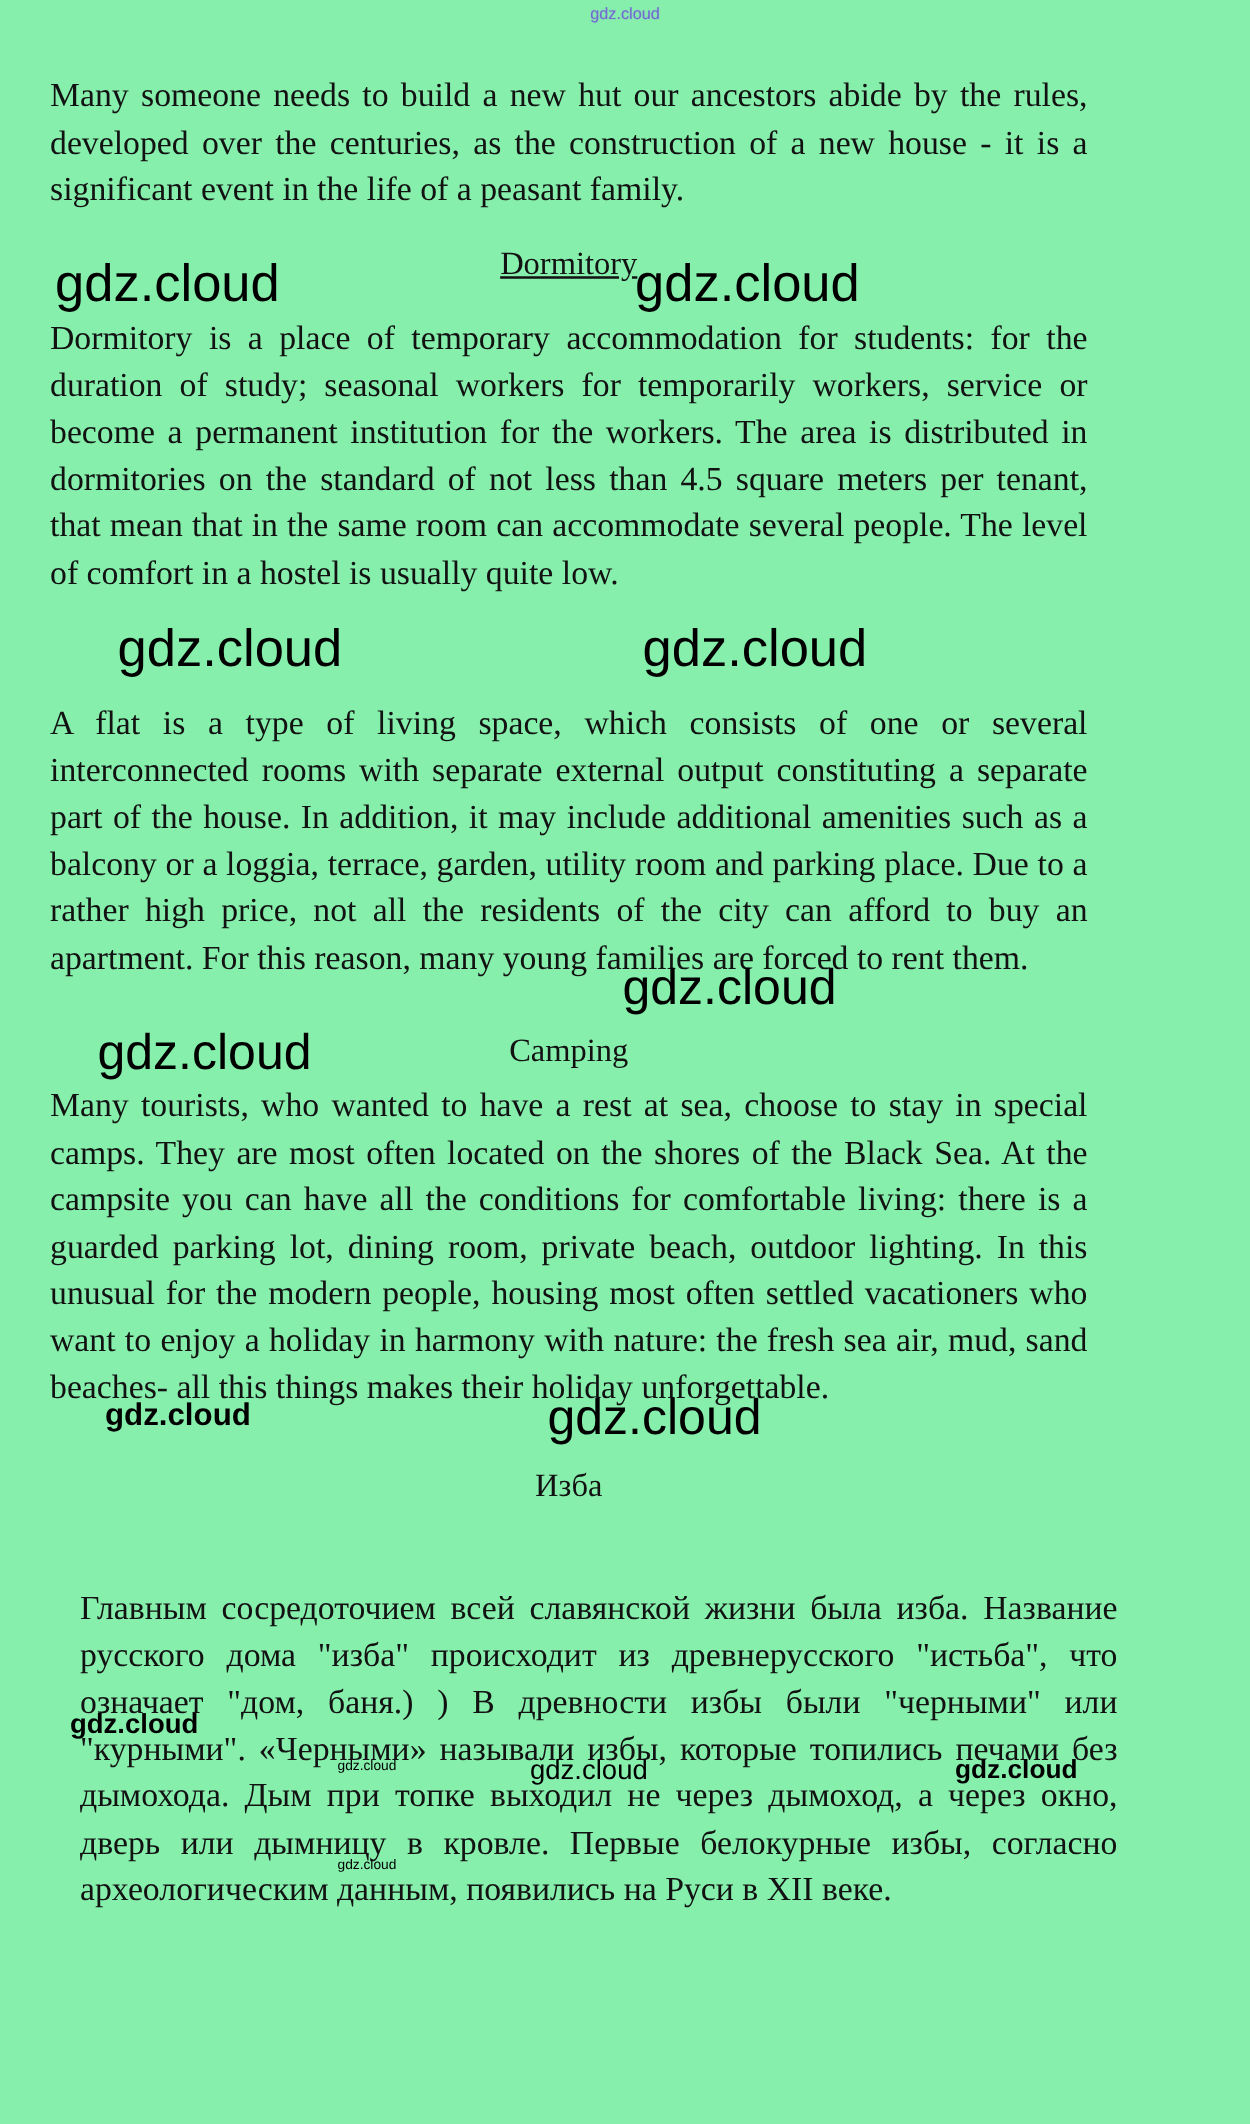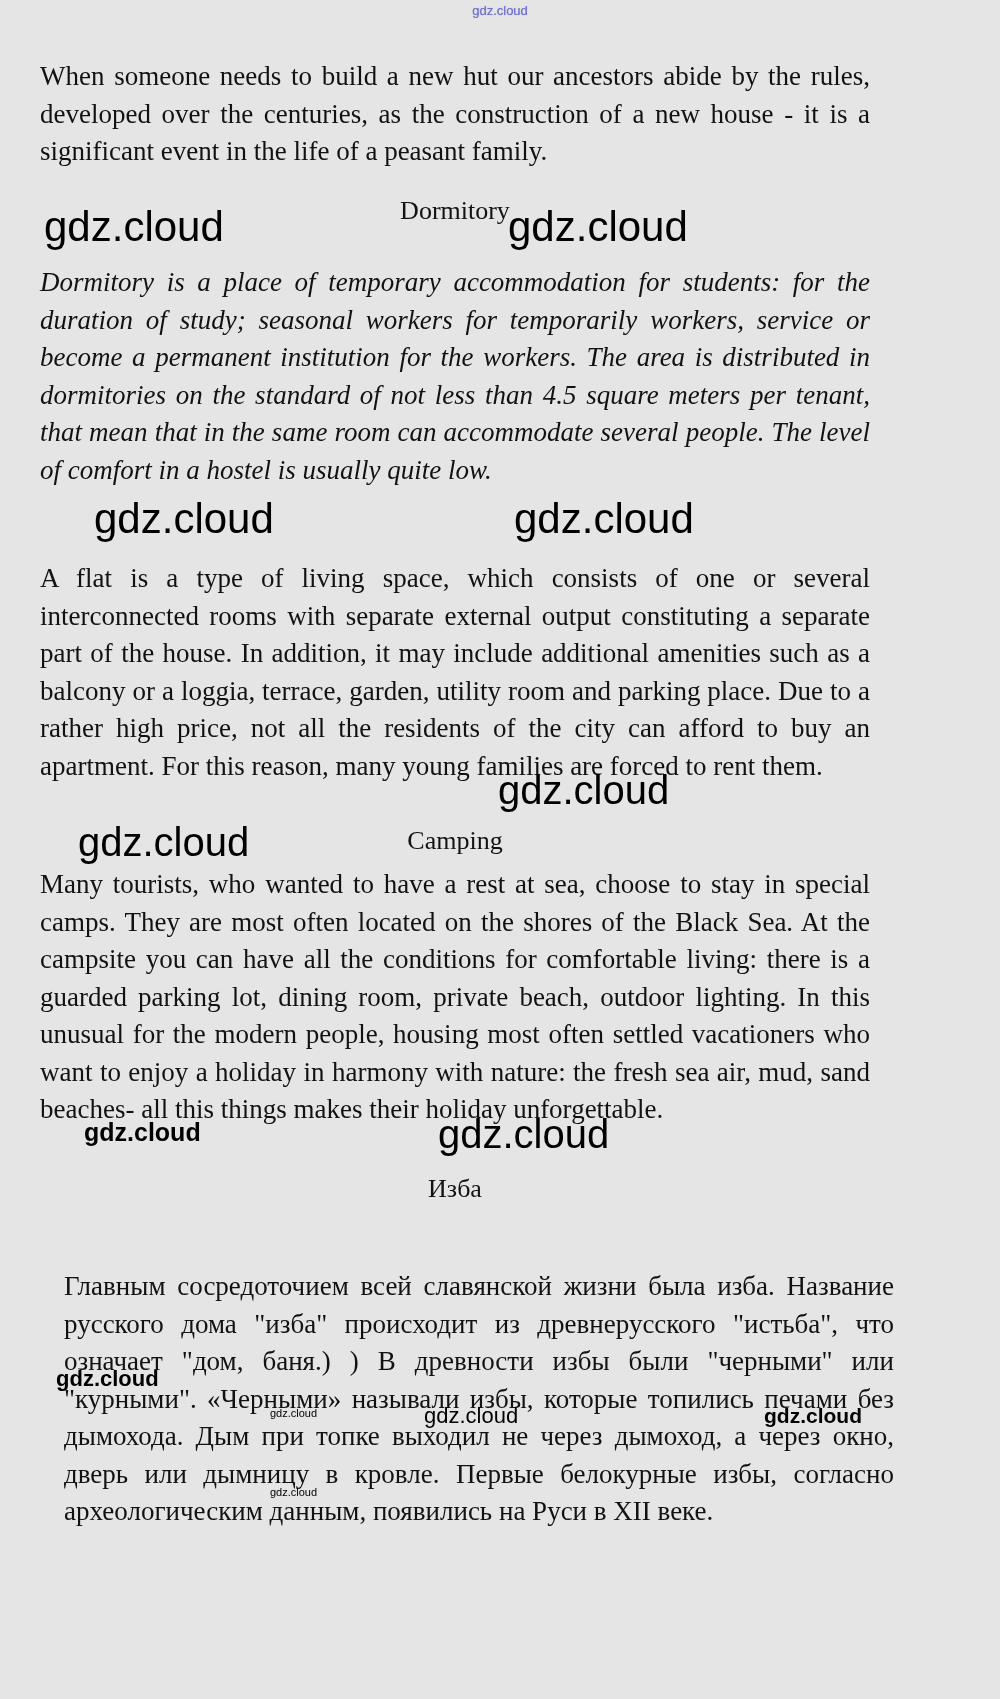--- a/index.html
+++ b/index.html
@@ -1,20 +1,20 @@
 <!DOCTYPE html>
 <html><head>
 <meta charset="utf-8">
 <style>
   html, body { margin: 0; padding: 0; background: #ffffff; }
   .page {
     position: relative;
     width: 1000px;
     height: 1699px;
-    background: #e5e5e5;
+    background: #86efac;
     overflow: hidden;
     font-family: "Liberation Serif", serif;
     color: #121212;
   }
   .top-link {
     position: absolute;
     top: 3px;
     left: 0;
     width: 100%;
     text-align: center;
@@ -56,38 +56,38 @@
   .wm-camping-left{ left: 78px;  top: 822px;  font-size: 40px; }
   .wm-small-bold  { left: 84px;  top: 1120px; font-size: 25px; font-weight: 700; }
   .wm-center      { left: 438px; top: 1114px; font-size: 40px; }
   .wm-rus-left    { left: 56px;  top: 1368px; font-size: 22px; font-weight: 700; }
   .wm-tiny-1      { left: 270px; top: 1408px; font-size: 11px; }
   .wm-rus-mid     { left: 424px; top: 1405px; font-size: 22px; }
   .wm-rus-right   { left: 764px; top: 1405px; font-size: 21px; font-weight: 700; }
   .wm-tiny-2      { left: 270px; top: 1487px; font-size: 11px; }
 
   .pos-intro      { top: 58px; }
-  .pos-h-dorm     { top: 196px; }
-  .pos-p-dorm     { top: 264px; font-style: italic; }
+  .pos-h-dorm     { top: 196px; text-decoration: underline; }
+  .pos-p-dorm     { top: 252px; }
   .pos-h-flat     { top: 503px; }
   .pos-p-flat     { top: 560px; }
   .pos-h-camp     { top: 810px; margin-top: 16px; }
   .pos-p-camp     { top: 866px; }
   .pos-h-perevod  { top: 1152px; }
   .pos-h-izba     { top: 1174px; }
   .pos-p-rus      { top: 1268px; margin-left: 24px; }
 </style>
 </head>
 <body>
 
 <div class="page">
 
   <div class="top-link">gdz.cloud</div>
 
-  <p class="block para pos-intro">When someone needs to build a new hut our ancestors abide by the rules, developed over the centuries, as the construction of a new house - it is a significant event in the life of a peasant family.</p>
+  <p class="block para pos-intro">Many someone needs to build a new hut our ancestors abide by the rules, developed over the centuries, as the construction of a new house - it is a significant event in the life of a peasant family.</p>
 
   <h2 class="block heading pos-h-dorm">Dormitory</h2>
 
   <p class="block para pos-p-dorm">Dormitory is a place of temporary accommodation for students: for the duration of study; seasonal workers for temporarily workers, service or become a permanent institution for the workers. The area is distributed in dormitories on the standard of not less than 4.5 square meters per tenant, that mean that in the same room can accommodate several people. The level of comfort in a hostel is usually quite low.</p>
 
 
   <p class="block para pos-p-flat">A flat is a type of living space, which consists of one or several interconnected rooms with separate external output constituting a separate part of the house. In addition, it may include additional amenities such as a balcony or a loggia, terrace, garden, utility room and parking place. Due to a rather high price, not all the residents of the city can afford to buy an apartment. For this reason, many young families are forced to rent them.</p>
 
   <h2 class="block heading pos-h-camp">Camping</h2>
 

